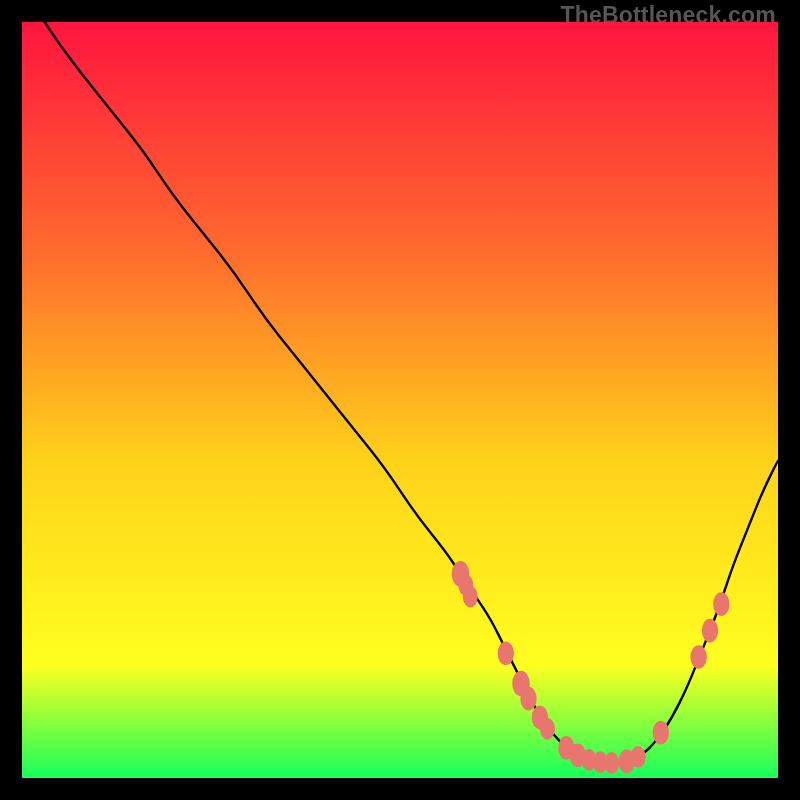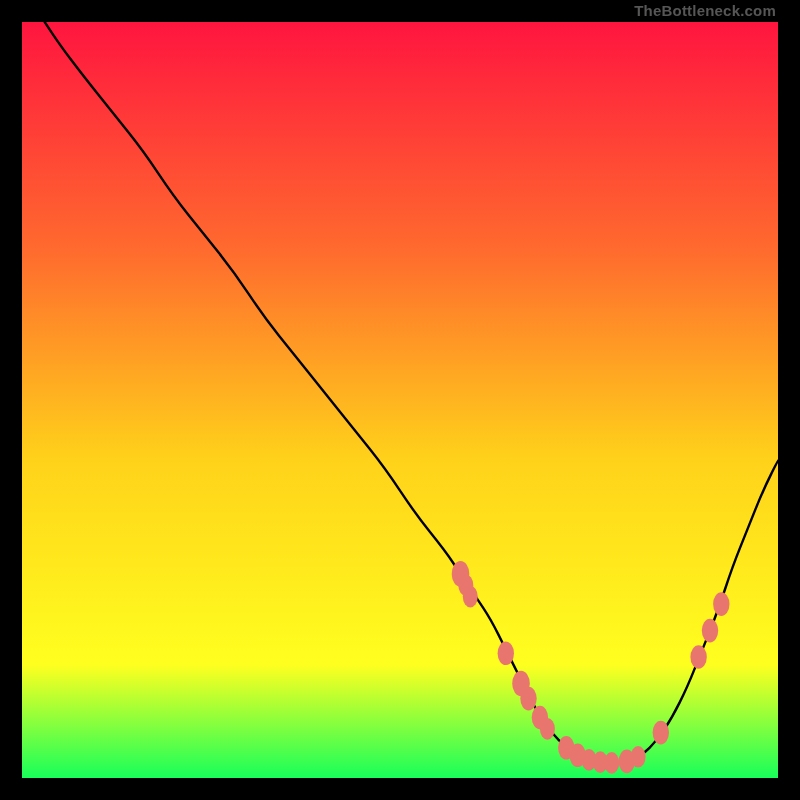--- a/index.html
+++ b/index.html
@@ -15,21 +15,21 @@
     left: 22px;
     top: 22px;
     width: 756px;
     height: 756px;
   }
   .watermark {
     position: absolute;
     top: 2px;
     right: 24px;
     font-family: Arial, Helvetica, sans-serif;
-    font-size: 15px;
+    font-size: 23px;
     font-weight: bold;
     color: #565656;
     letter-spacing: 0.2px;
   }
   svg { display: block; }
 </style>
 </head>
 <body>
 
 <div class="frame">

